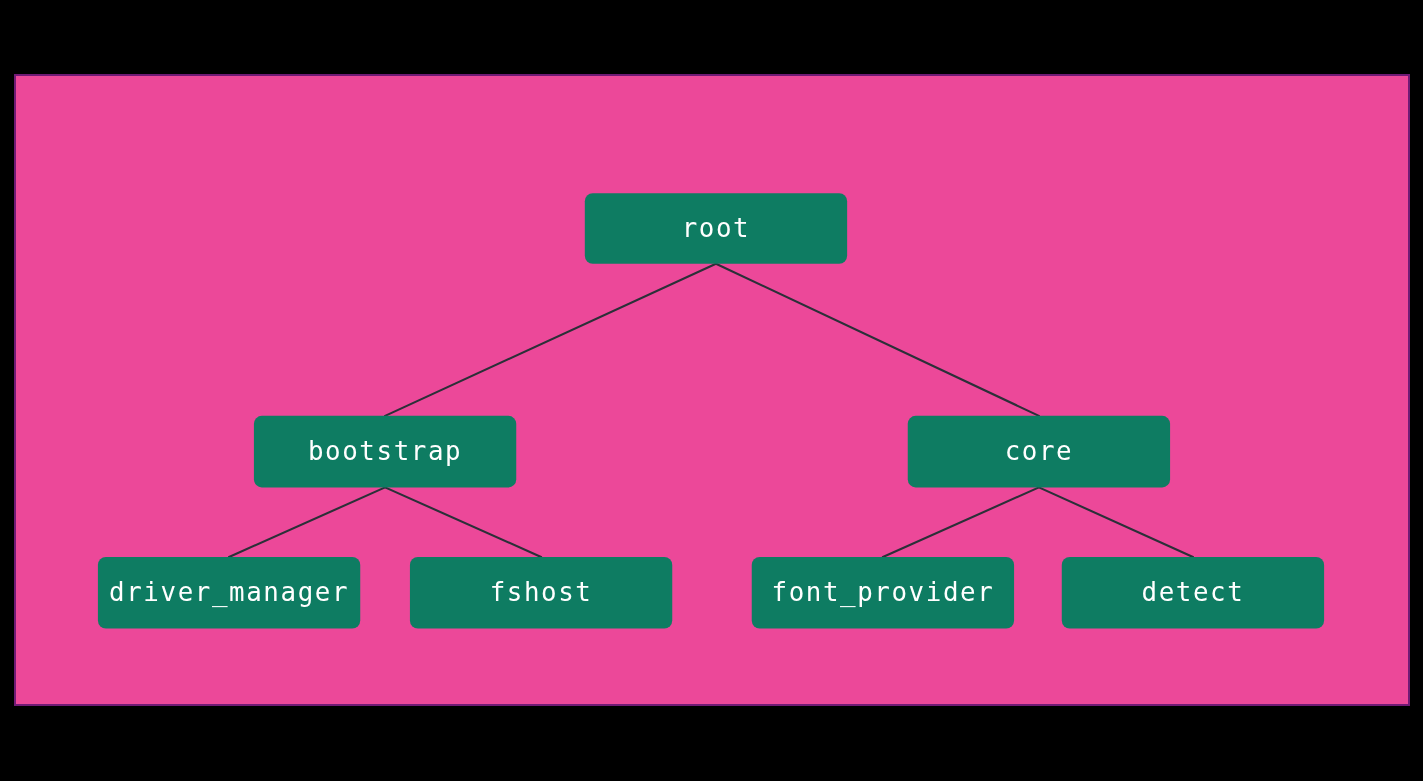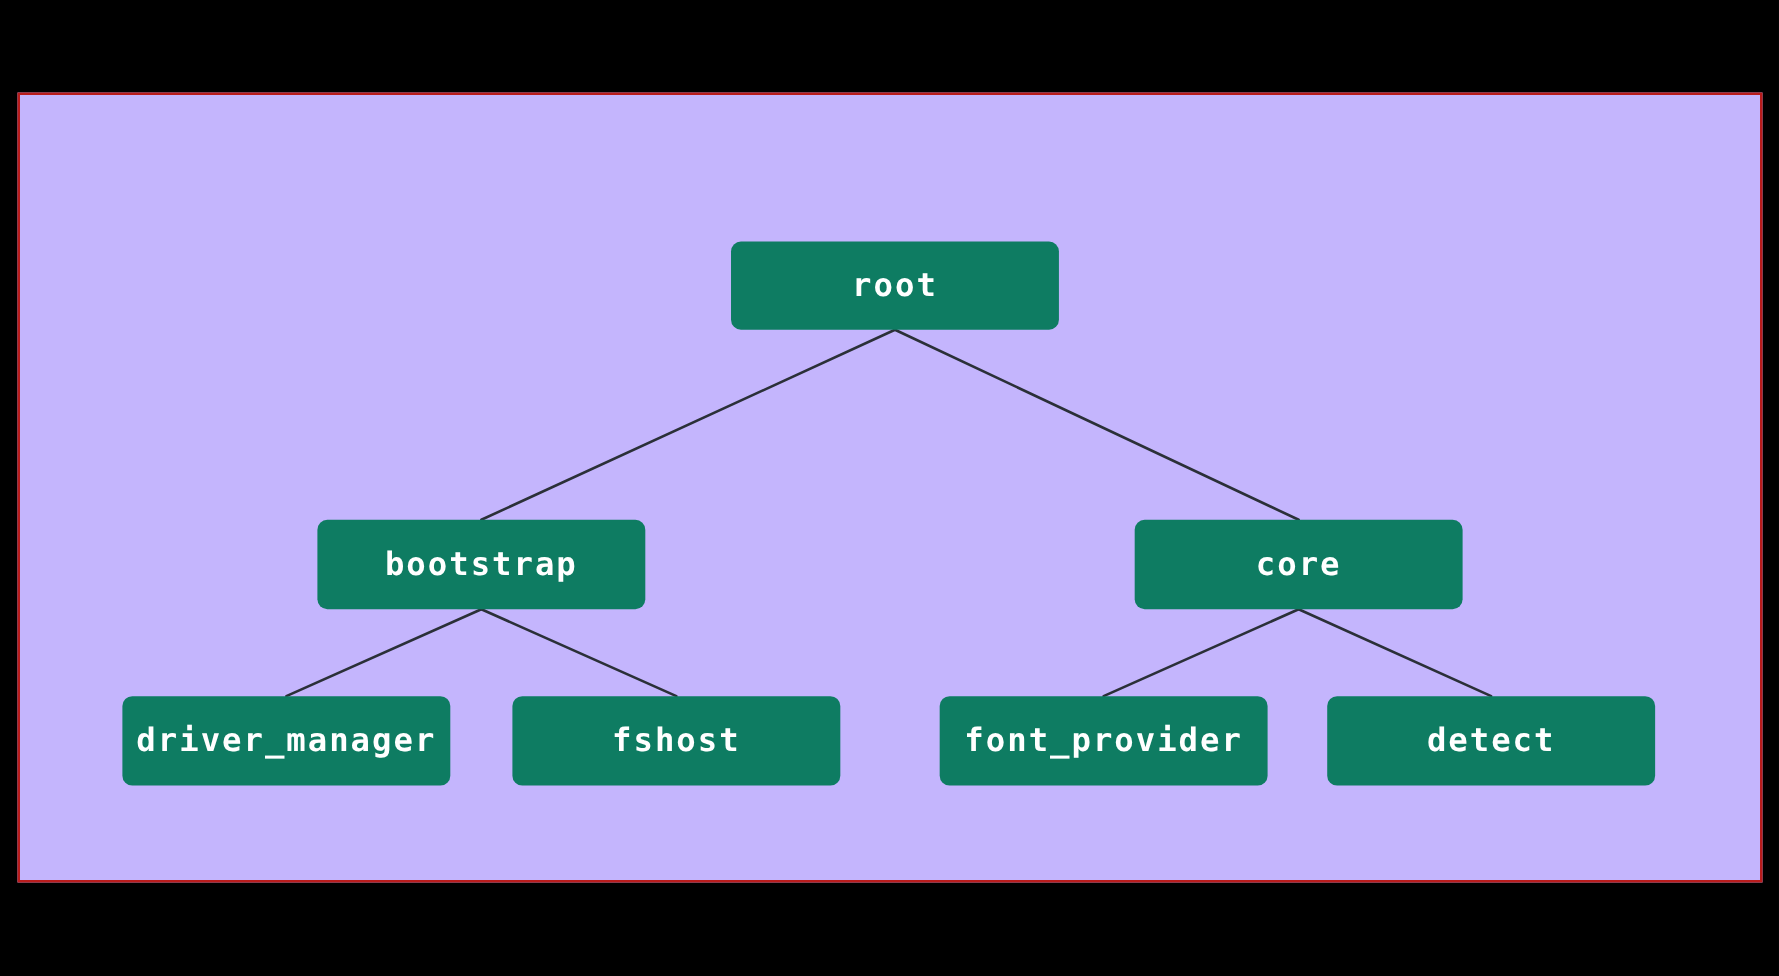--- a/index.html
+++ b/index.html
@@ -18,25 +18,24 @@
     width: 1423px;
     height: 781px;
     background: #000000;
   }
   #canvas-frame {
     position: absolute;
     left: 14px;
     top: 74px;
     width: 1396px;
     height: 632px;
-    background: #c4b5fd;
-    border: 2px solid #b91c1c;
+    background: #ec4899;
+    border: 2px solid #701a75;
     box-sizing: border-box;
     overflow: hidden;
-    font-weight: bold;
   }
   #tree-svg {
     display: block;
     width: 100%;
     height: 100%;
   }
   .edge-line {
     stroke: #2b3038;
     stroke-width: 2.1;
     fill: none;

